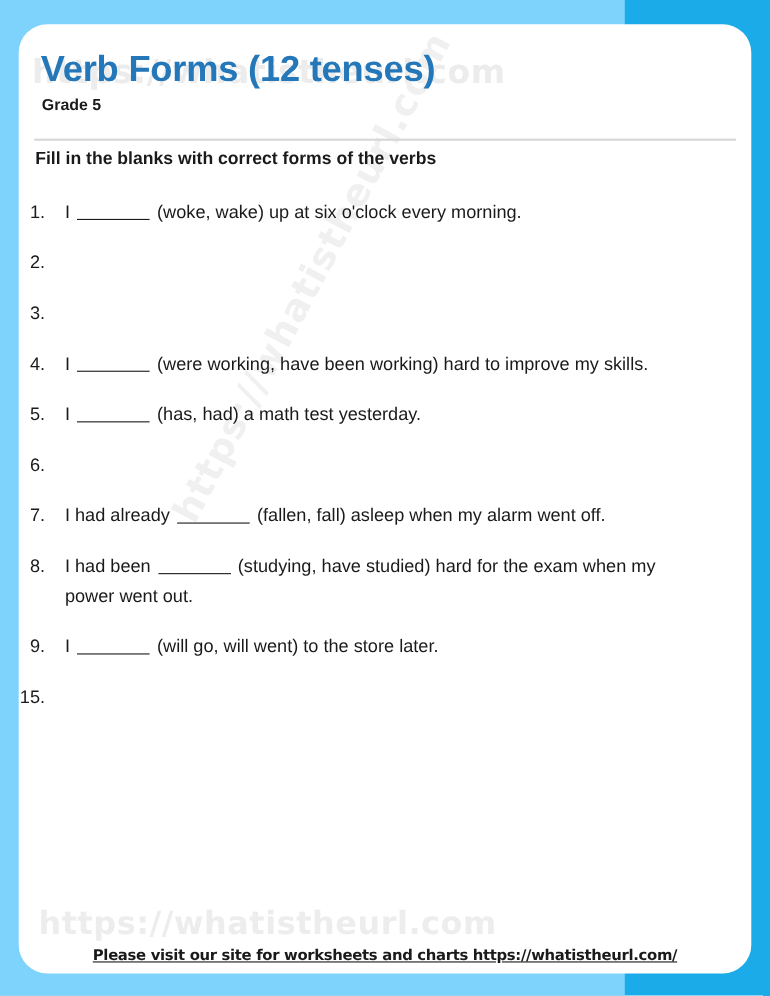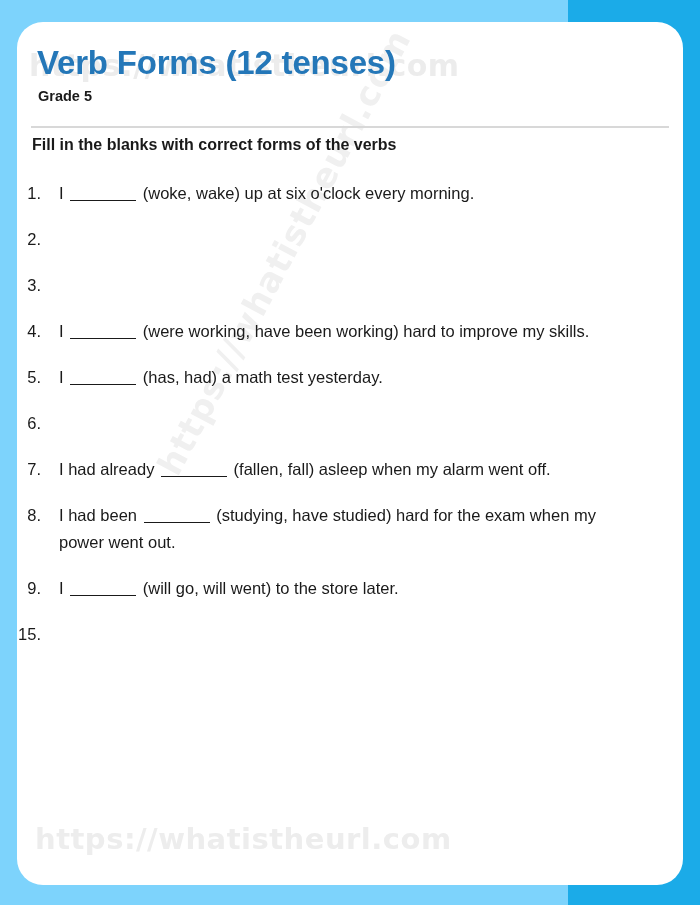--- a/index.html
+++ b/index.html
@@ -214,15 +214,18 @@
         </div>
         <div class="question-row">
           <div class="q-number">9.</div>
           <div class="q-text"><span>I</span> <span class="blank"></span> <span>(will go, will went) to the store later.</span></div>
         </div>
         <div class="question-row">
           <div class="q-number">15.</div>
         </div>
       </div>
 
+    <div class="footer-note">
+      <span>Please visit our site for worksheets and charts https://whatistheurl.com/</span>
+    </div>
 
   </div>
 </div>
 
 </body></html>

